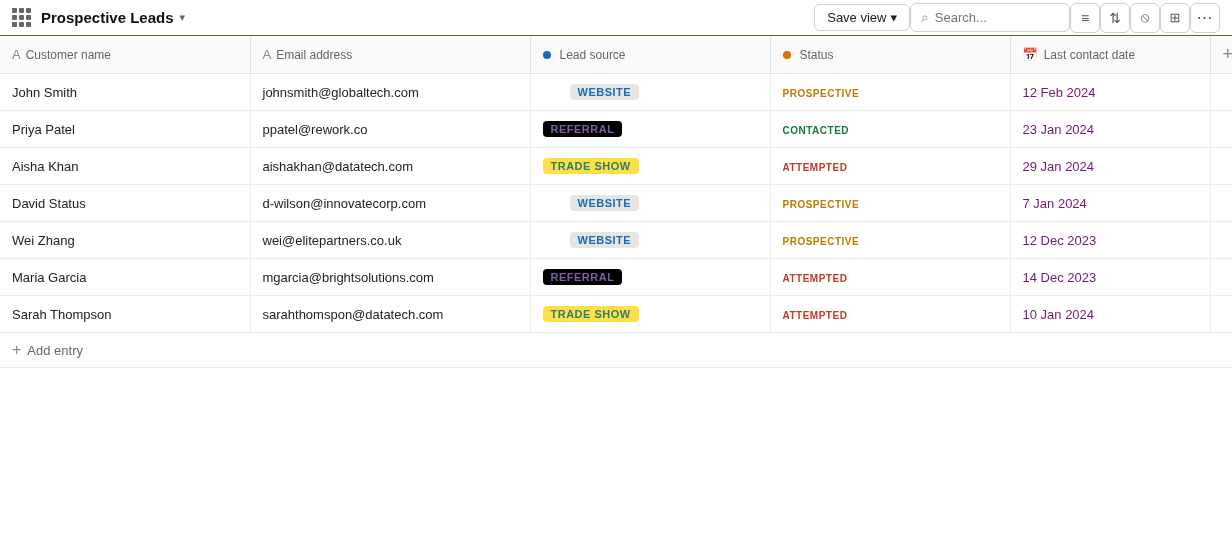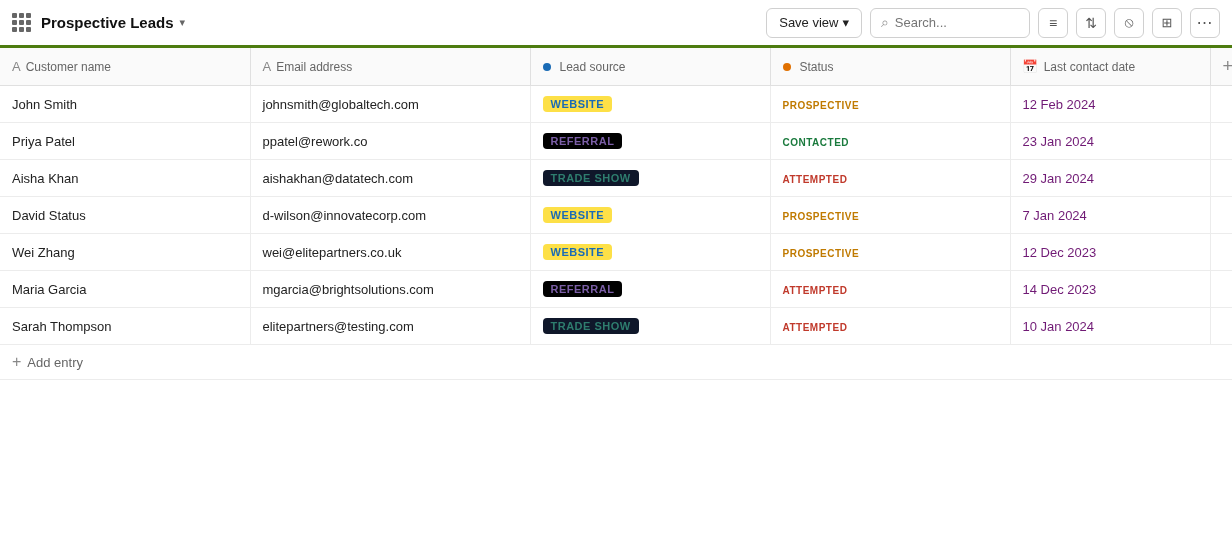--- a/index.html
+++ b/index.html
@@ -4,22 +4,22 @@
   <style>
     * { box-sizing: border-box; margin: 0; padding: 0; }
     body { font-family: -apple-system, BlinkMacSystemFont, 'Segoe UI', sans-serif; background: #fff; color: #1a1a1a; font-size: 13px; }
 
     
     .topbar {
       display: flex;
       align-items: center;
       justify-content: space-between;
       padding: 4px 12px;
-      border-bottom: 3px solid #4d7c0f;
-      height: 48px;
+      border-bottom: 1px solid #4d7c0f;
+      height: 36px;
     }
     .topbar-left {
       display: flex;
       align-items: center;
       gap: 6px;
     }
     .topbar-title {
       font-size: 15px;
       font-weight: 600;
       color: #111;
@@ -36,21 +36,22 @@
       background: #666;
       border-radius: 1px;
       display: block;
     }
     .chevron-icon {
       color: #666;
       font-size: 11px;
     }
     .topbar-right {
       display: flex;
-      gap: 8px;
+      align-items: center;
+      gap: 0;
     }
     .save-view-btn {
       display: flex; align-items: center; gap: 4px;
       padding: 5px 12px;
       border: 1px solid #d0d0d0;
       border-radius: 6px;
       background: #fff;
       font-size: 13px;
       color: #222;
       cursor: pointer;
@@ -125,23 +126,23 @@
 
     .badge {
       display: inline-block;
       padding: 2px 8px;
       border-radius: 4px;
       font-size: 11px;
       font-weight: 700;
       letter-spacing: 0.5px;
       text-transform: uppercase;
     }
-    .badge-website { color: #1a6bb5; background: #fde047; }
+    .badge-website { color: #1a6bb5; background: #e5e5e5; margin-left: 27px; }
     .badge-referral { color: #7b5ea7; background: #000000; }
-    .badge-tradeshow { color: #2e7d6e; background: #0f172a; }
+    .badge-tradeshow { color: #2e7d6e; background: #fde047; }
 
     .status-badge {
       font-size: 10px;
       font-weight: 700;
       letter-spacing: 0.5px;
       text-transform: uppercase;
     }
     .status-prospective { color: #c07a00; }
     .status-contacted { color: #1a7a3d; }
     .status-attempted { color: #c0392b; }
@@ -314,21 +315,21 @@
         <tr>
     <td>Maria Garcia</td>
     <td>mgarcia@brightsolutions.com</td>
     <td><span class="badge badge-referral">REFERRAL</span></td>
     <td><span class="status-badge status-attempted">ATTEMPTED</span></td>
     <td><span class="date-cell">14 Dec 2023</span></td>
     <td></td>
   </tr>
         <tr>
     <td>Sarah Thompson</td>
-    <td>elitepartners@testing.com</td>
+    <td>sarahthomspon@datatech.com</td>
     <td><span class="badge badge-tradeshow">TRADE SHOW</span></td>
     <td><span class="status-badge status-attempted">ATTEMPTED</span></td>
     <td><span class="date-cell">10 Jan 2024</span></td>
     <td></td>
   </tr>
         <tr class="add-entry-row">
   <td colspan="6">
     <button class="add-entry-btn">
       <span class="plus-icon">+</span>
       <span>Add entry</span>

